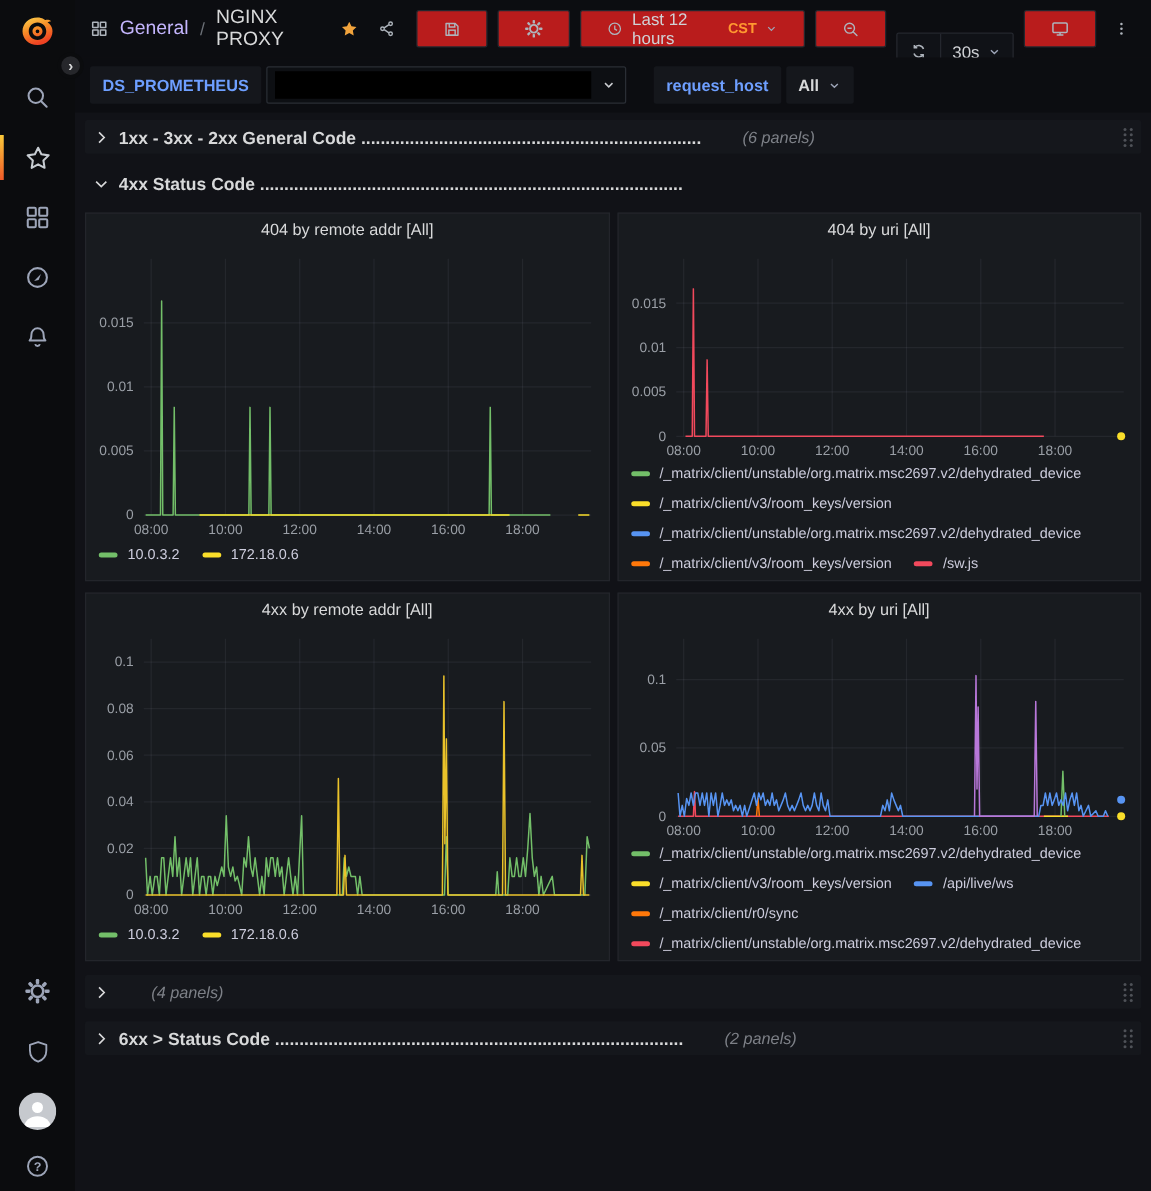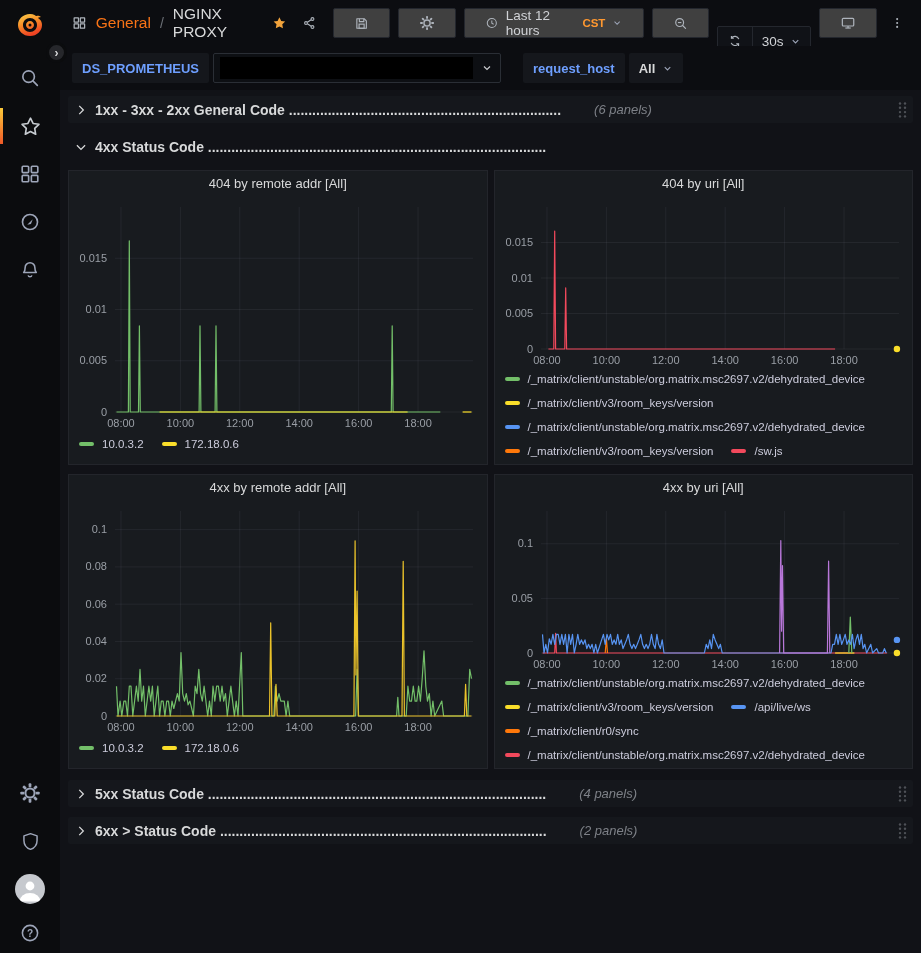--- a/index.html
+++ b/index.html
@@ -15,25 +15,25 @@
   .slot.logo { height:54px; }
   .active-bar { position:absolute; left:0; top:6px; width:3px; height:36px; background:linear-gradient(180deg,#fbca3a,#f05a28); }
   .side-bottom { position:absolute; bottom:0; left:0; width:60px; }
   .expand-badge { position:absolute; left:46px; top:42px; width:21px; height:21px; border-radius:50%;
     background:#26272b; border:3px solid #0b0c0e; color:#d8d9da; font-size:12px; font-weight:bold;
     display:flex; align-items:center; justify-content:center; z-index:6; cursor:pointer; }
   
   .topnav { position:absolute; left:60px; top:0; width:861px; height:46px; background:#0c0d11;
     display:flex; align-items:center; padding:0 12px; gap:8px; }
   .crumb { display:flex; align-items:center; gap:9px; }
-  .crumb .sec { font-size:15.5px; color:#f97316; cursor:pointer; }
+  .crumb .sec { font-size:15.5px; color:#c4b5fd; cursor:pointer; }
   .crumb .sep { font-size:14px; color:#6c7077; }
   .crumb .ttl { font-size:15.5px; color:#d8d9da; font-weight:500; cursor:pointer; }
   .spacer { flex:1; }
-  .tbtn { height:30px; min-width:34px; padding:0 20px; background:#404040; border:1px solid #24272e;
+  .tbtn { height:30px; min-width:34px; padding:0 20px; background:#b91c1c; border:1px solid #24272e;
     border-radius:2px; display:flex; align-items:center; justify-content:center; gap:7px;
     color:#c7ccd1; cursor:pointer; }
   .tbtn.noborder { border-color:transparent; background:transparent; }
   .tbtn .tlabel { font-size:13.5px; color:#d0d2d6; }
   .tbtn .tz { font-size:11.5px; font-weight:bold; color:#ff9830; }
   .tgroup { display:flex; align-items:stretch; height:30px; background:#101217; border:1px solid #24272e; border-radius:2px;margin-top:36px; }
   .tgroup .gpart { display:flex; align-items:center; padding:0 9px; gap:6px; cursor:pointer; }
   .tgroup .gdiv { width:1px; background:#24272e; }
   .ivalue { font-size:13.5px; color:#d0d2d6; }
   
@@ -498,21 +498,20 @@
             </span>
           </div>
         </div>
     </div>
   </div>
 
   <div class="rowbar collapsed">
     <svg width="14" height="14" viewBox="0 0 24 24">
       <polyline points="9,5 16,12 9,19" fill="none" stroke="#d8d9da" stroke-width="2.2"></polyline>
     </svg>
-    <span class="rowtitle">5xx Status Code .......................................................................................</span>
     <span class="rowcount">(4 panels)</span>
     <svg class="rowhandle" width="11" height="18" viewBox="0 0 11 18" fill="#4e5157">
       <circle cx="3" cy="2.5" r="1.2"></circle>
         <circle cx="8" cy="2.5" r="1.2"></circle>
         <circle cx="3" cy="6.8" r="1.2"></circle>
         <circle cx="8" cy="6.8" r="1.2"></circle>
       <circle cx="3" cy="11.1" r="1.2"></circle>
         <circle cx="8" cy="11.1" r="1.2"></circle>
         <circle cx="3" cy="15.4" r="1.2"></circle>
         <circle cx="8" cy="15.4" r="1.2"></circle>

